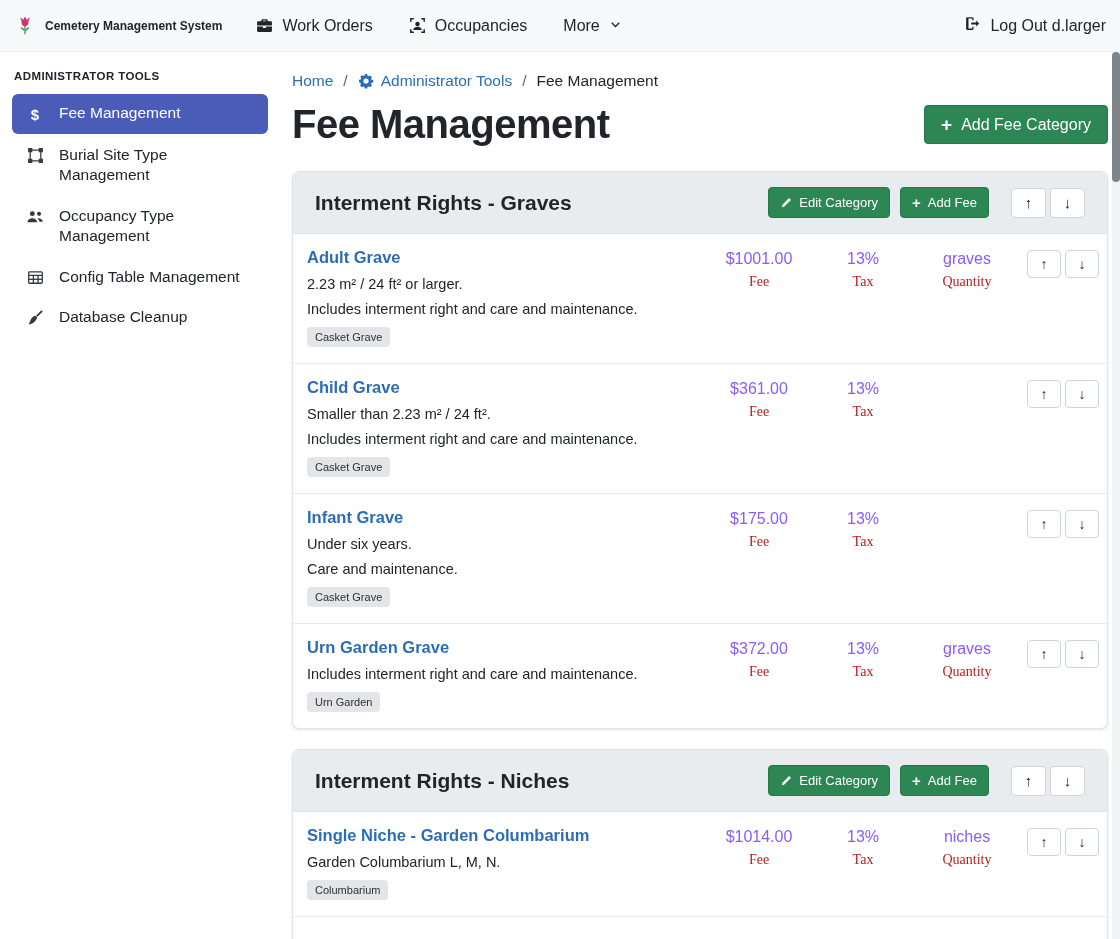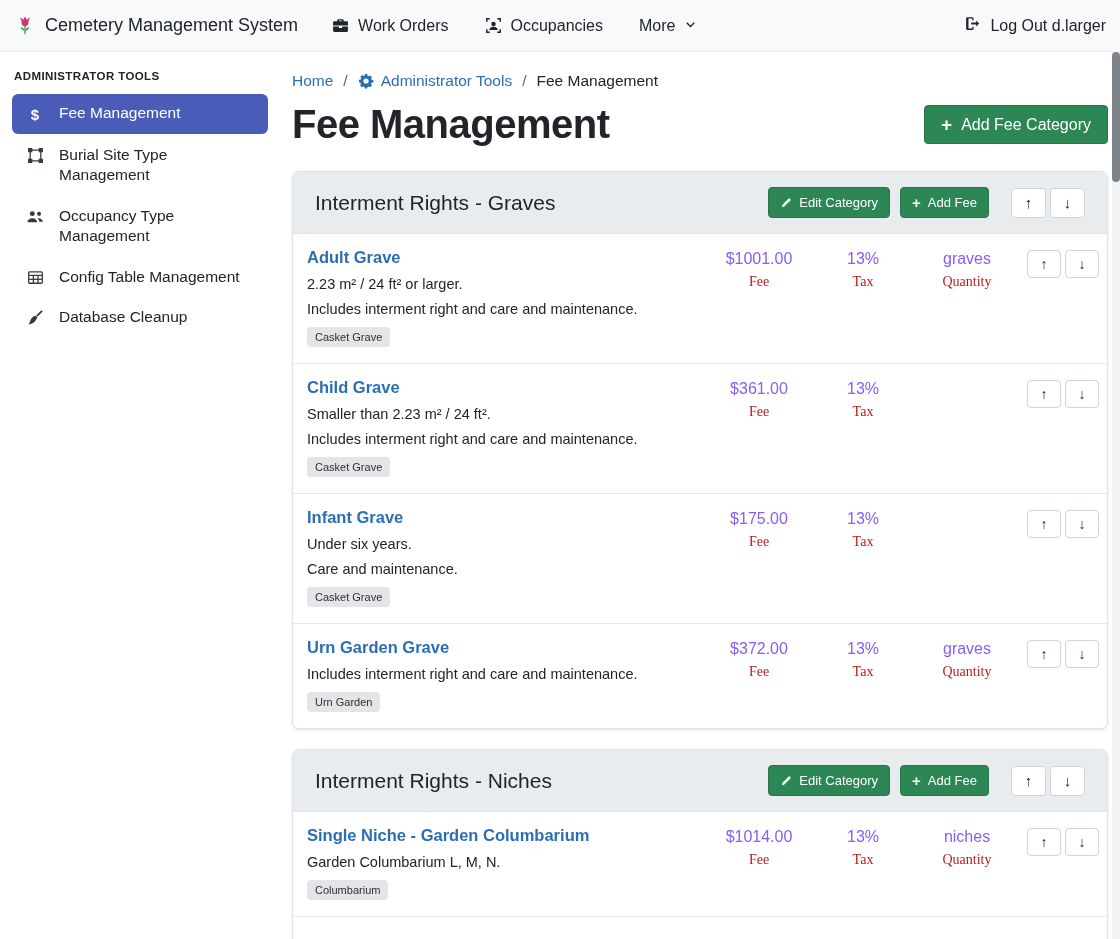--- a/index.html
+++ b/index.html
@@ -10,21 +10,21 @@
   }
   a { text-decoration:none; cursor:pointer; }
   button { font-family:inherit; cursor:pointer; }
 
   
   .navbar {
     height:52px; background:#f8f9fa; display:flex; align-items:center;
     padding:0 14px; border-bottom:1px solid #eef0f2;
   }
   .brand { display:flex; align-items:center; gap:9px; margin-right:34px; }
-  .brand-title { font-size:18px; font-weight:400; color:#212529; }
+  .brand-title { font-size:12px; font-weight:700; color:#212529; }
   .nav-links { display:flex; align-items:center; gap:36px; }
   .nav-link { display:flex; align-items:center; gap:9px; color:#212529; font-size:16px; }
   .nav-link .ni { display:flex; align-items:center; color:#212529; }
   .logout { margin-left:auto; display:flex; align-items:center; gap:9px; color:#212529; font-size:16px; }
 
   
   .layout { display:flex; height:887px; }
 
   
   .sidebar { width:280px; flex:none; padding:12px 12px 0 12px; }
@@ -64,21 +64,21 @@
 
   
   .card {
     border:1px solid #dfe3e7; border-radius:7px; background:#ffffff;
     box-shadow:0 1px 3px rgba(0,0,0,.10); margin-bottom:20px; overflow:hidden;
   }
   .card-header {
     background:#e9ecef; display:flex; align-items:center; gap:10px;
     padding:15px 22px; border-bottom:1px solid #dfe3e7;
   }
-  .card-title { flex:1; font-size:21px; font-weight:400; color:#212529; }
+  .card-title { flex:1; font-size:21px; font-weight:700; color:#212529; }
   .hdr-arrows { display:flex; gap:4px; margin-left:12px; }
   .arrow-btn {
     width:35px; height:30px; background:#ffffff; border:1px solid #ced4da; border-radius:4px;
     display:flex; align-items:center; justify-content:center; font-size:15px; color:#212529;
   }
   .row-arrows { display:flex; gap:4px; flex:none; width:80px; justify-content:flex-end; padding-top:2px; }
   .row-arrows .arrow-btn { width:34px; height:28px; font-size:14px; }
 
   .fee-row { display:flex; align-items:flex-start; padding:14px 8px 16px 14px; }
   .fee-row + .fee-row { border-top:1px solid #e6e9ec; }

